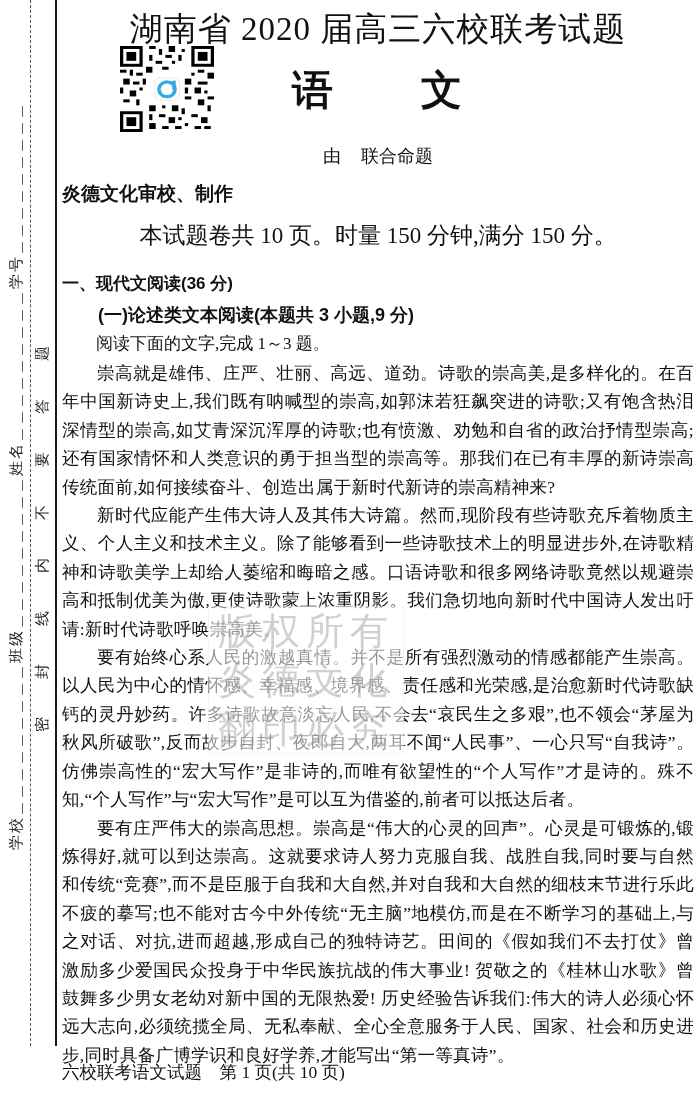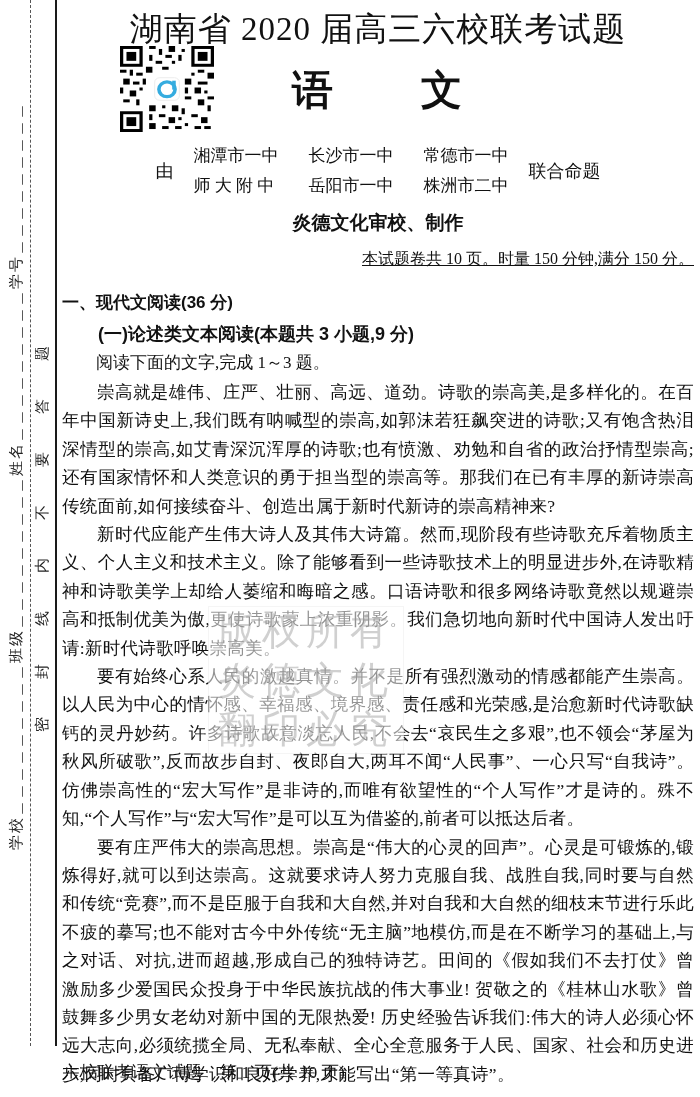--- a/index.html
+++ b/index.html
@@ -42,25 +42,25 @@
 
   .schools { margin-top:30px; display:flex; align-items:center; justify-content:center; gap:20px; }
   .schools-by { font-size:18px; }
   .schools-grid {
     display:grid; grid-template-columns:repeat(3,auto);
     column-gap:30px; row-gap:7px; font-size:17px;
   }
   .schools-joint { font-size:18px; }
 
   .producer-line {
-    margin-top:13px; text-align:center;
+    margin-top:13px; 
     font-family:"Liberation Sans","DejaVu Sans",sans-serif;
     font-size:19px; font-weight:bold;
   }
-  .exam-info { margin-top:13px; text-align:right; font-size:16px;text-decoration:underline; }
+  .exam-info { margin-top:13px; text-align:center; font-size:23px; }
 
   .section-heading {
     margin-top:21px;
     font-family:Liberation Sans, sans-serif;
     font-size:17px; font-weight:bold; line-height:24px;
   }
   .subsection-heading {
     margin-top:7px; text-indent:2em;
     font-family:"Liberation Sans","DejaVu Sans",sans-serif;
     font-size:18px; font-weight:bold; line-height:24px;
@@ -180,28 +180,20 @@
         <rect x="10.7" y="10.7" width="7.6" height="7.6" rx="1.5" fill="#fff" stroke="#e0e0e0" stroke-width="0.2"></rect>
         <circle cx="14.5" cy="14.6" r="2.5" fill="none" stroke="#35ACDF" stroke-width="1.1"></circle>
         <rect x="16.1" y="11.7" width="1.1" height="3" fill="#35ACDF"></rect>
       </g>
     </svg>
 
     <div class="subject-title">语　　文</div>
 
     <div class="schools">
       <span class="schools-by">由</span>
-      <span class="schools-grid">
-        <span>湘潭市一中</span>
-        <span>长沙市一中</span>
-        <span>常德市一中</span>
-        <span>师 大 附 中</span>
-        <span>岳阳市一中</span>
-        <span>株洲市二中</span>
-      </span>
       <span class="schools-joint">联合命题</span>
     </div>
 
     <div class="producer-line">炎德文化审校、制作</div>
     <div class="exam-info">本试题卷共 10 页。时量 150 分钟,满分 150 分。</div>
 
     <div class="section-heading">一、现代文阅读(36 分)</div>
     <div class="subsection-heading">(一)论述类文本阅读(本题共 3 小题,9 分)</div>
     <div class="reading-instruction">阅读下面的文字,完成 1～3 题。</div>
 

